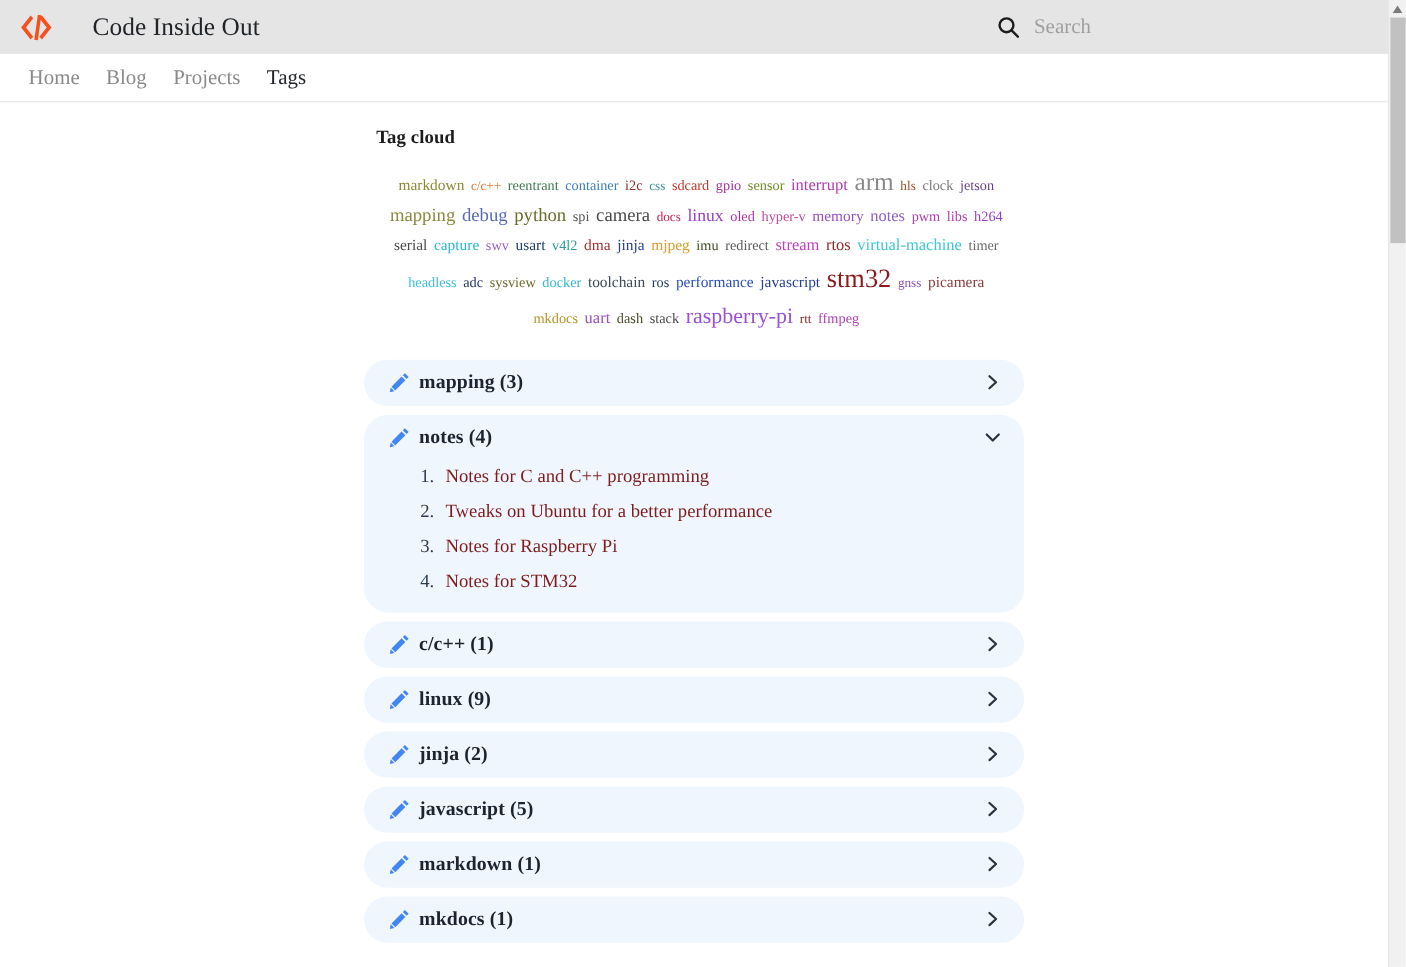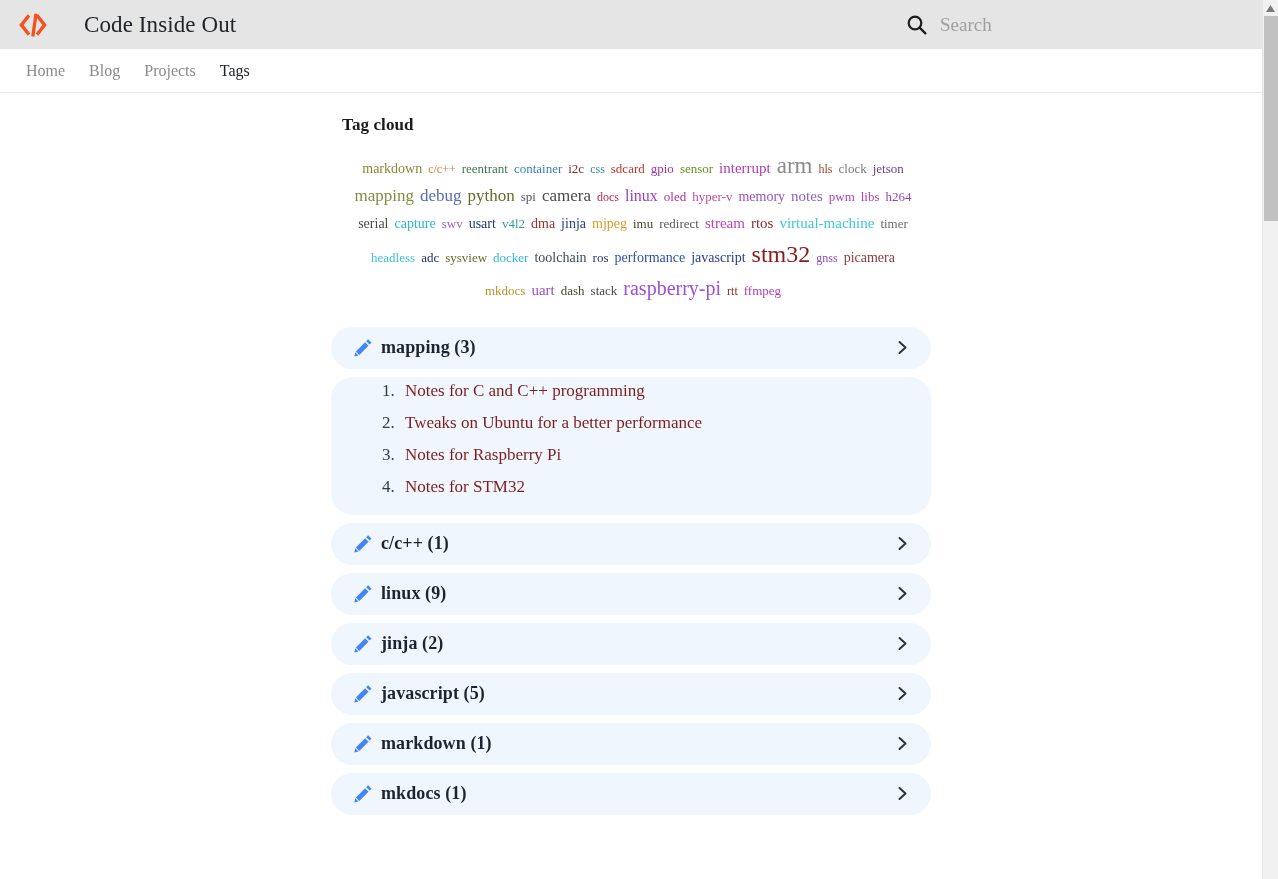--- a/index.html
+++ b/index.html
@@ -83,21 +83,21 @@
     display: flex;
     align-items: center;
     gap: 0;
     height: 44px;
     padding-left: 14px;
     border-bottom: 1px solid #e8e8e8;
     width: 1262px;
     background: #fff;
   }
   .nav-item {
-    font-size: 16px;
+    font-size: 19px;
     color: #8a8a8a;
     text-decoration: none;
     padding: 0 12px;
     line-height: 44px;
     white-space: nowrap;
     cursor: pointer;
   }
   .nav-item.active { color: #212529; }
 
   
@@ -289,20 +289,36 @@
               <span class="card-title">mapping (3)</span>
               <span class="card-spacer"></span>
               <span class="chevron">
                 <svg width="13" height="15" viewBox="0 0 13 15" fill="none" stroke="currentColor" stroke-width="2" stroke-linecap="round" stroke-linejoin="round">
                   <polyline points="3.5,2 9.5,7.5 3.5,13"></polyline>
                 </svg>
               </span>
             </div>
           </div>
           <div class="card expanded">
+            <div class="card-head">
+              <span class="pencil-icon">
+                <svg width="19" height="19" viewBox="0 0 19 19" fill="currentColor">
+                  <path d="M14.1 1.3 L17.5 4.7 L15.6 6.6 L12.2 3.2 Z"></path>
+                  <path d="M11.1 4.3 L14.5 7.7 L5.3 16.9 L1.9 13.5 Z"></path>
+                  <path d="M1.2 14.3 L4.5 17.6 L0.4 18.5 Z"></path>
+                </svg>
+              </span>
+              <span class="card-title">notes (4)</span>
+              <span class="card-spacer"></span>
+              <span class="chevron">
+                <svg width="15" height="13" viewBox="0 0 15 13" fill="none" stroke="currentColor" stroke-width="2" stroke-linecap="round" stroke-linejoin="round">
+                  <polyline points="2,4 7.5,9.5 13,4"></polyline>
+                </svg>
+              </span>
+            </div>
             <div class="card-body">
               <ol>
                 <li><a class="post-link">Notes for C and C++ programming</a></li>
                 <li><a class="post-link">Tweaks on Ubuntu for a better performance</a></li>
                 <li><a class="post-link">Notes for Raspberry Pi</a></li>
                 <li><a class="post-link">Notes for STM32</a></li>
               </ol>
             </div>
           </div>
           <div class="card">

